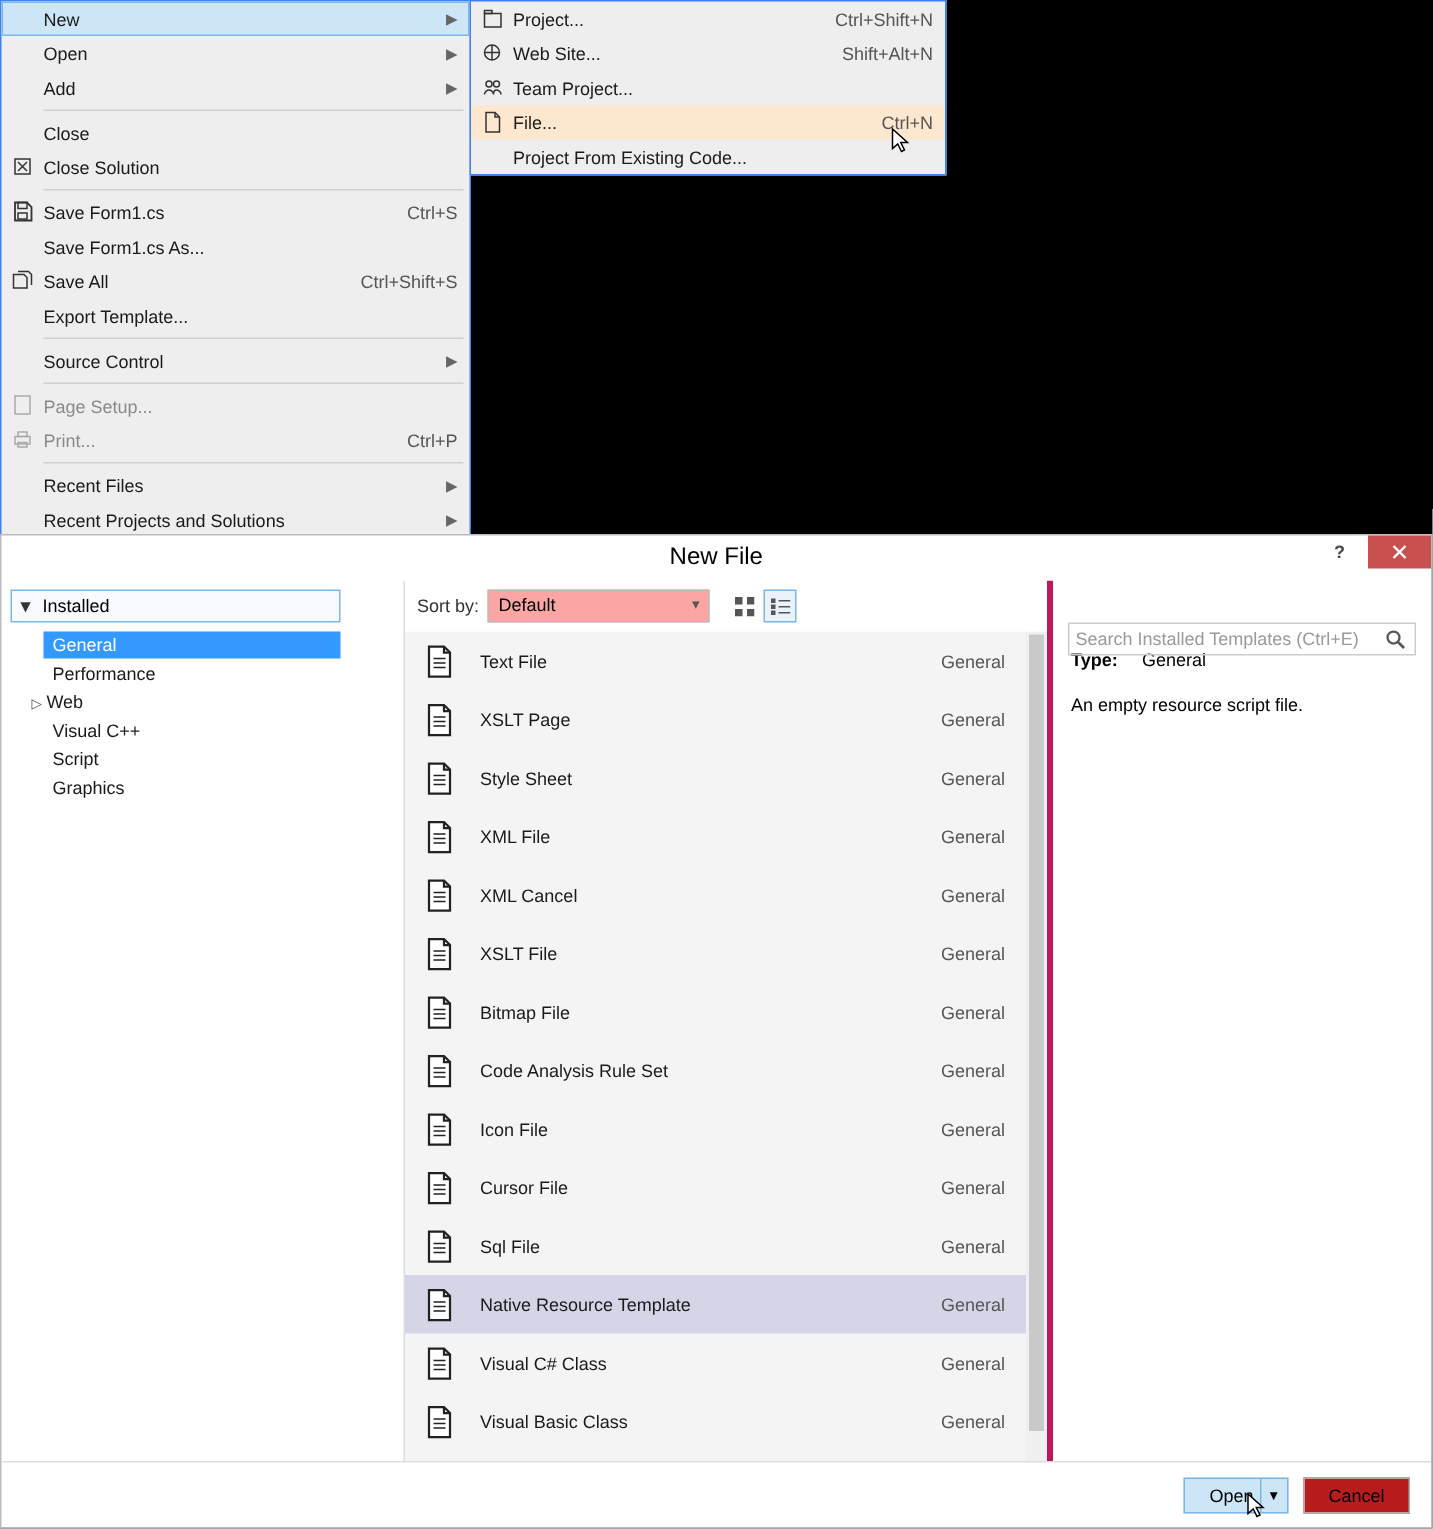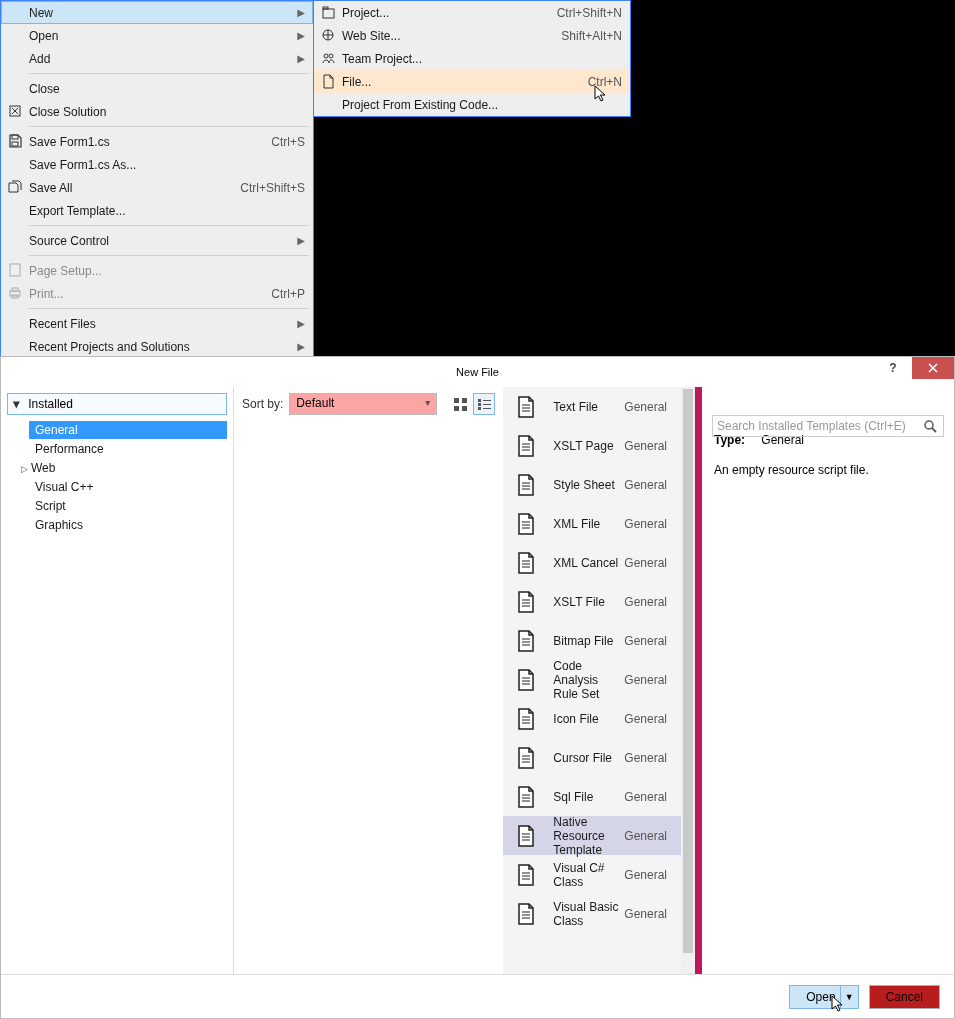--- a/index.html
+++ b/index.html
@@ -18,34 +18,34 @@
 .menu-row .shortcut { color: #555; margin-left: 14px; }
 .menu-row .arrow-r { margin-left: auto; font-size: 10px; color: #666; }
 .menu-row .ico { position: absolute; left: 5px; top: 2px; width: 18px; height: 18px; display: flex; align-items: center; justify-content: center; color: #444; }
 .menu-sep { height: 1px; background: #cfcfcf; margin: 3px 4px 3px 28px; }
 
 .cursor { position: absolute; width: 14px; height: 18px; pointer-events: none; z-index: 50; }
 
 
 .dialog { position: absolute; left: 0; right: 0; bottom: 0; top: 356px; background: #fff; border: 1px solid #bbb; display: flex; flex-direction: column; }
 .dlg-title { height: 30px; display: flex; align-items: center; justify-content: center; position: relative; }
-.dlg-title .title-text { font-size: 11px; }
+.dlg-title .title-text { font-size: 16px; }
 .dlg-close { position: absolute; right: 0; top: 0; width: 42px; height: 22px; background: #c8504f; color: #fff; display: flex; align-items: center; justify-content: center; font-size: 14px; }
 .dlg-help  { position: absolute; right: 52px; top: 2px; width: 18px; height: 18px; display: flex; align-items: center; justify-content: center; color: #444; font-weight: bold; }
 
 .dlg-body { flex: 1; display: flex; overflow: hidden; }
 .left-pane { width: 232px; border-right: 0; padding: 6px 6px 6px 6px; }
 .tree-hdr { border: 1px solid #7cb7e8; background: #f7fbff; padding: 3px 6px; margin-bottom: 6px; }
 .tree-hdr .caret { display: inline-block; transform: rotate(90deg); margin-right: 4px; font-size: 9px; color: #333; }
 .tree-items { padding-left: 22px; }
 .tree-item { padding: 2px 6px; margin: 1px 0; color: #1a1a1a; }
 .tree-item.sel { background: #3399ff; color: #fff; }
 .tree-item .caret-r { display:inline-block; margin-left:-14px; margin-right:3px; font-size:9px; color:#555; }
 
-.mid-pane { flex: 1; display: flex; border-left: 1px solid #ddd; border-right: 7px solid #be185d; min-width: 0; }
+.mid-pane { flex: 1; display: flex; flex-direction: column; border-left: 1px solid #ddd; border-right: 4px solid #be185d; min-width: 0; margin-left: 36px; }
 .mid-top { height: 34px; display: flex; align-items: center; padding: 0 8px; gap: 6px; }
 .sort-lbl { color: #333; }
 .sort-sel { flex: 0 0 148px; height: 22px; border: 1px solid #bbb; padding: 2px 20px 2px 6px; background: #fca5a5; position: relative; }
 .sort-sel::after { content: "▾"; position: absolute; right: 6px; top: 3px; color: #555; font-size: 10px; }
 .view-btns { display: flex; gap: 2px; margin-left: 6px; }
 .view-btn { width: 22px; height: 22px; border: 1px solid transparent; display: flex; align-items: center; justify-content: center; }
 .view-btn.active { border-color: #7cb7e8; background: #eaf2fb; }
 
 .tmpl-list-wrap { flex: 1; position: relative; overflow: hidden; }
 .tmpl-list { position: absolute; inset: 0 14px 0 0; background: #f4f4f4; overflow: hidden; }

